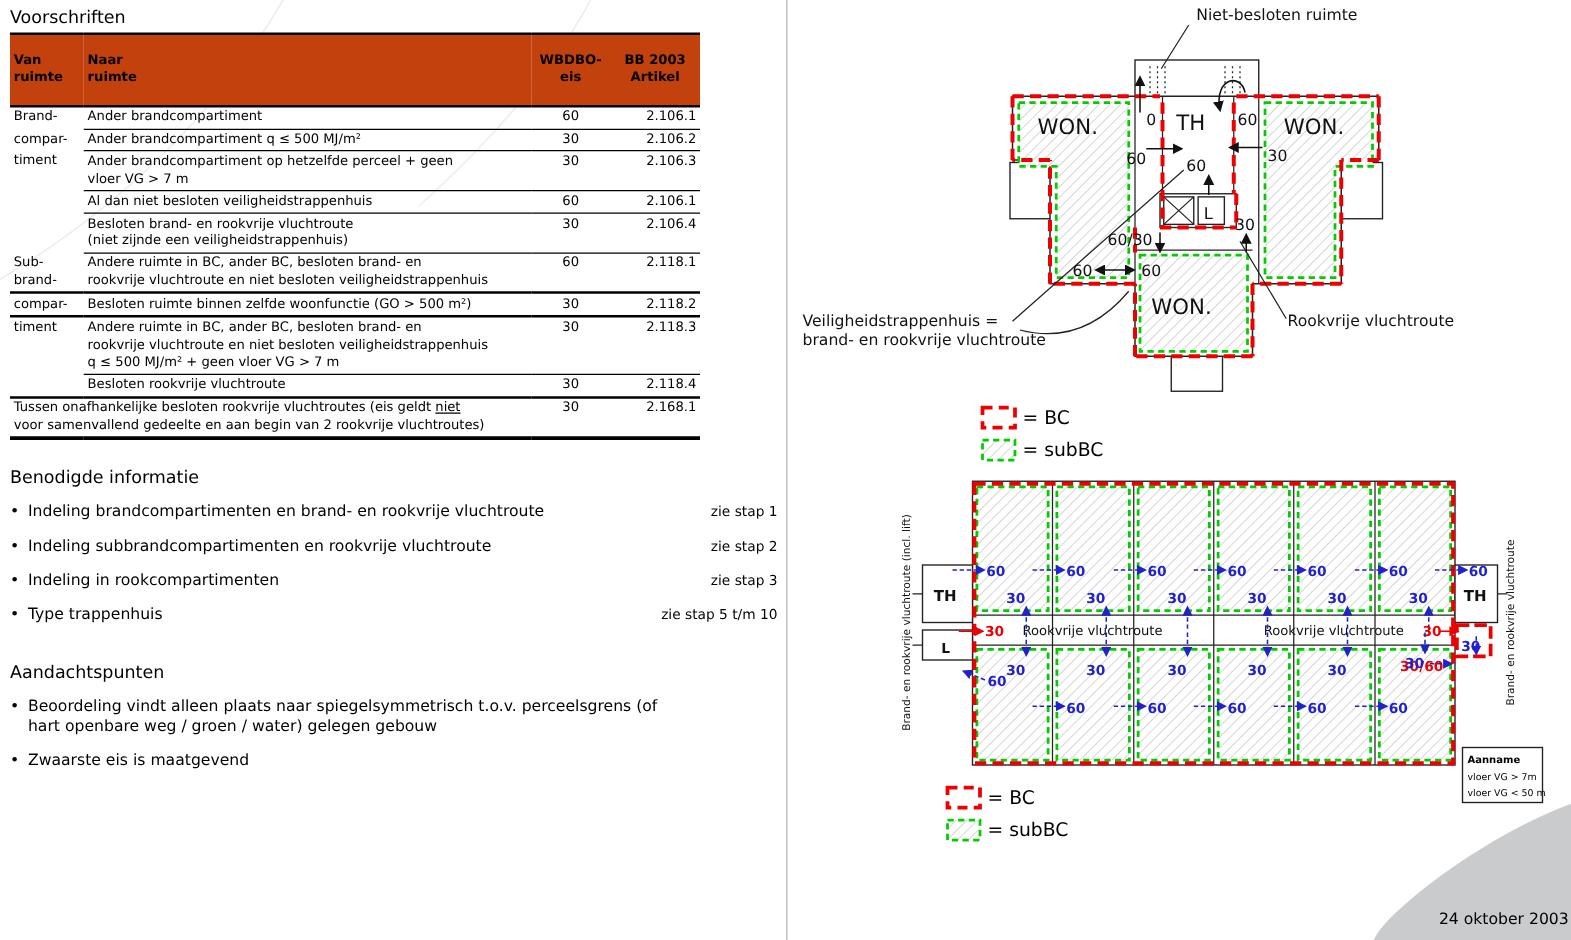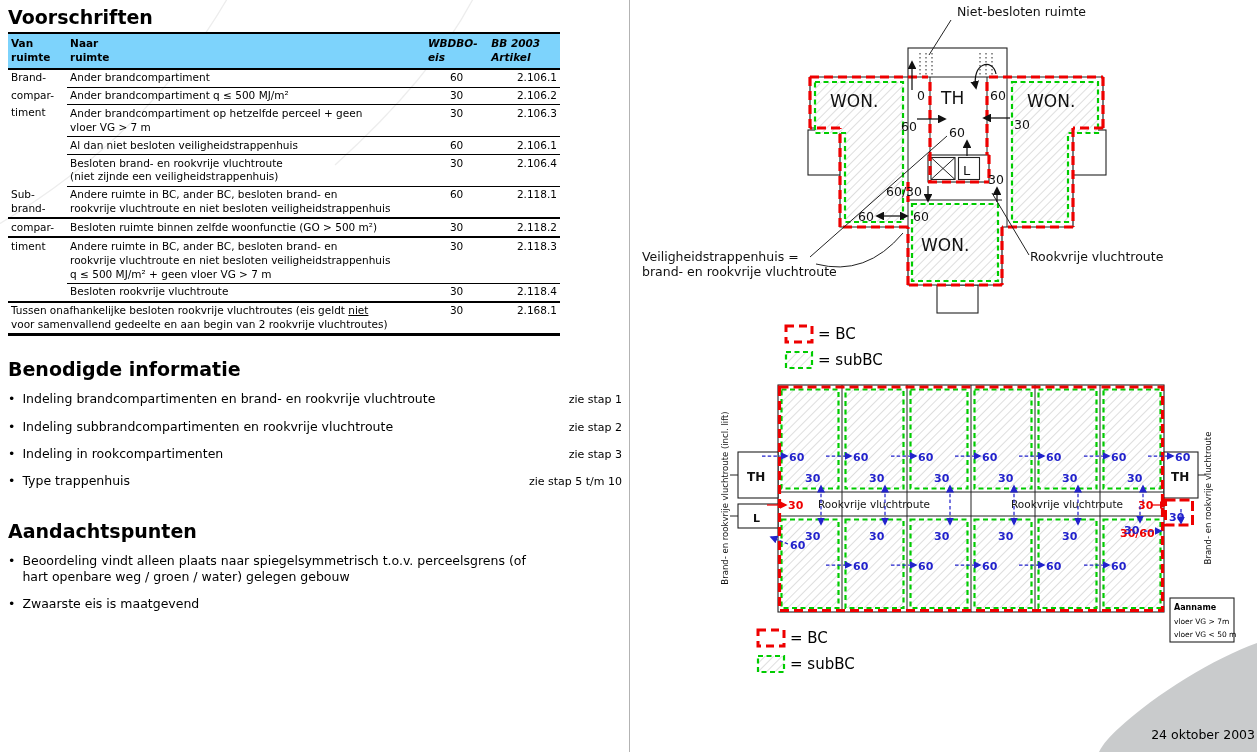--- a/index.html
+++ b/index.html
@@ -1,28 +1,28 @@
 <!DOCTYPE html>
 <html><head>
 <meta charset="utf-8">
 <style>
   html,body{margin:0;padding:0;background:#fff;}
   .slide{position:relative;width:1257px;height:752px;background:#fff;overflow:hidden;
          font-family:"DejaVu Sans","Liberation Sans",sans-serif;color:#000;}
   svg text{font-family:"DejaVu Sans","Liberation Sans",sans-serif;}
   .bg-svg{position:absolute;left:0;top:0;z-index:0;}
   .left-col{position:absolute;left:8px;top:6px;width:614px;z-index:1;}
-  h1.sec,h2.sec{font-size:19px;font-weight:bold;margin:0 0 4px 0;}
+  h1.sec,h2.sec{font-size:14px;font-weight:normal;margin:0 0 4px 0;}
   h2.sec.benodigde{margin-top:22px;}
   h2.sec.aandacht{margin-top:30px;}
   table.voorschriften{border-collapse:collapse;width:552px;font-size:10.5px;line-height:1.32;
          border-bottom:3px solid #000;}
-  table.voorschriften thead th{background:#7dd3fc;font-weight:bold;text-align:left;vertical-align:bottom;
-         padding:3px 3px;border-top:2.6px solid #000;border-bottom:2.6px solid #000;white-space:pre-line;}
-  table.voorschriften th.eis,table.voorschriften th.artikel{text-align:left;font-style:italic;}
+  table.voorschriften thead th{background:#c2410c;font-weight:bold;text-align:left;vertical-align:bottom;
+         padding:14px 3px;border-top:2.6px solid #000;border-bottom:2.6px solid #000;white-space:pre-line;}
+  table.voorschriften th.eis,table.voorschriften th.artikel{text-align:center;}
   table.voorschriften td{padding:1.5px 3px;vertical-align:top;}
   td.van{width:54px;white-space:pre-line;}
   td.naar{width:372px;white-space:pre-line;}
   td.eis{width:58px;text-align:center;vertical-align:middle;}
   td.artikel{width:68px;text-align:right;vertical-align:middle;padding-right:4px;}
   tr.sep-thin td.naar,tr.sep-thin td.eis,tr.sep-thin td.artikel{border-bottom:1px solid #000;}
   tr.sep-thick td{border-bottom:2.6px solid #000;}
   ul.blist{list-style:none;margin:2px 0 0 0;padding:0;width:614px;}
   ul.blist li{display:flex;align-items:baseline;font-size:12.5px;margin-top:11px;line-height:1.3;}
   ul.blist li::before{content:"\2022";margin-right:7px;}

